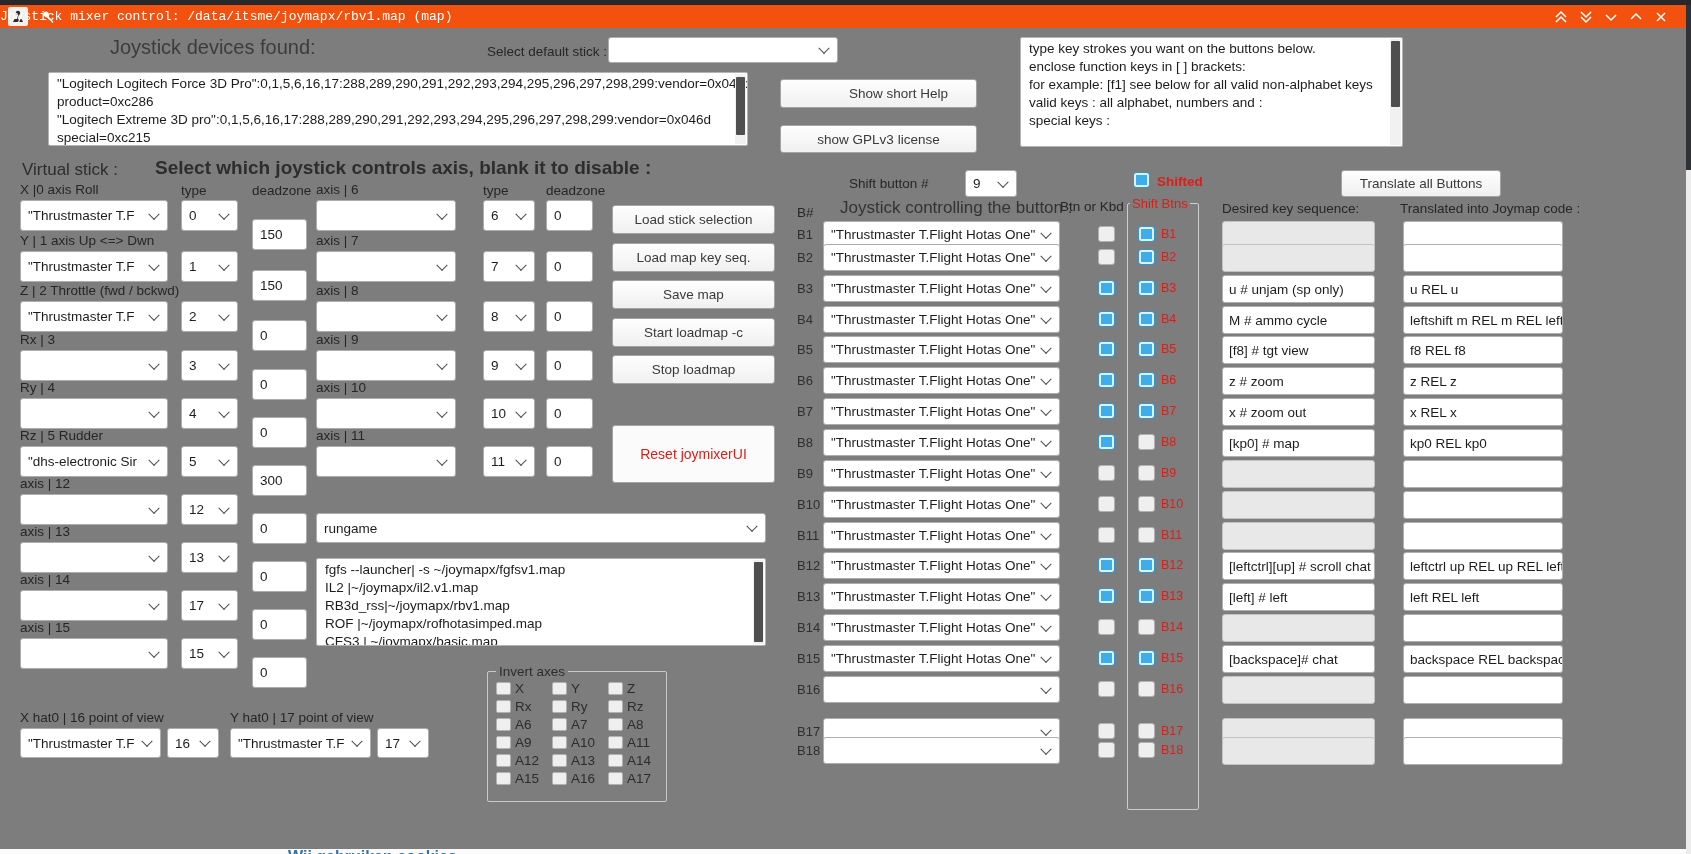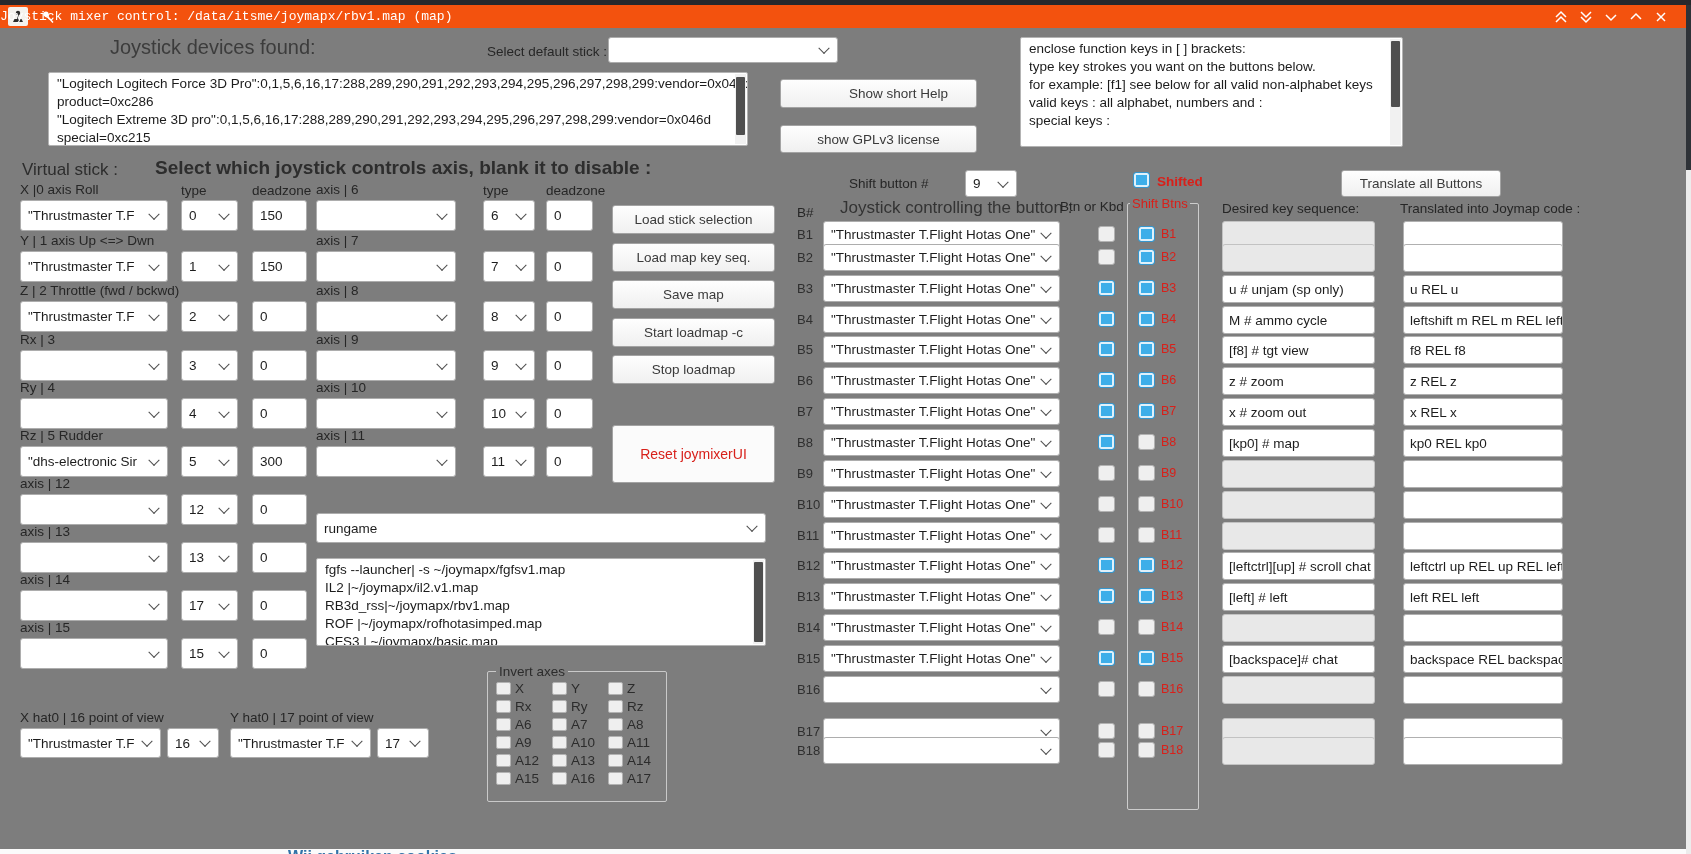--- a/index.html
+++ b/index.html
@@ -45,21 +45,21 @@
   .h-instruction{position:absolute;font-size:19px;font-weight:600;color:#2d2d2d;}
   .h-vstick{position:absolute;font-size:17px;color:#2d2d2d;}
   .h-joyctl{position:absolute;font-size:17px;font-weight:500;color:#333;}
   .red{color:#d8201a;}
   
   .axis-row{position:absolute;height:31px;}
   .axis-row .axis-label{position:absolute;left:0;top:-18px;font-size:13.5px;color:#262626;white-space:nowrap;}
   .axis-row-left{left:20px;width:290px;}
   .axis-row-left .c-dev{left:0;width:148px;}
   .axis-row-left .c-type{left:161px;width:57px;}
-  .axis-row-left .i-dz{left:232px;width:55px;}
+  .axis-row-left .i-dz{left:232px;width:55px;margin-top:19px;}
   .axis-row-right{left:316px;width:280px;}
   .axis-row-right .c-dev{left:0;width:140px;}
   .axis-row-right .c-type{left:167px;width:52px;}
   .axis-row-right .i-dz{left:230px;width:47px;}
   .hat-row .c-dev{left:0;width:141px;height:30px;}
   .hat-row .c-type{left:147px;width:52px;height:30px;}
   
   fieldset.invert{position:absolute;left:487px;top:664px;width:180px;height:138px;border:1px solid #c9c9c9;
       color:#2c2c2c;font-size:13.5px;padding:1px 6px 0 8px;box-sizing:border-box;margin:0;border-radius:2px;}
   fieldset.invert legend{padding:0 3px;font-size:13.5px;color:#2c2c2c;}
@@ -143,22 +143,22 @@
     <div class="sb">
         <div class="thumb" style="top:3px;height:58px;"></div>
       </div>
   </div>
 
   <div class="btn" style="left:780px;top:79px;width:197px;height:29px;padding-left:40px;">Show short Help</div>
   <div class="btn" style="left:780px;top:125px;width:197px;height:28px;">show GPLv3 license</div>
 
   <div class="box" style="left:1020px;top:37px;width:383px;height:110px;">
     <div id="help-lines">
+        <div class="line">type key strokes you want on the buttons below.</div>
         <div class="line">enclose function keys in [ ] brackets:</div>
-        <div class="line">type key strokes you want on the buttons below.</div>
         <div class="line">for example:  [f1]  see below for all valid non-alphabet keys</div>
         <div class="line"></div>
         <div class="line">valid keys : all alphabet, numbers and :</div>
         <div class="line">special keys :</div>
       </div>
     <div class="sb">
         <div class="thumb" style="top:2px;height:66px;"></div>
       </div>
   </div>
 

